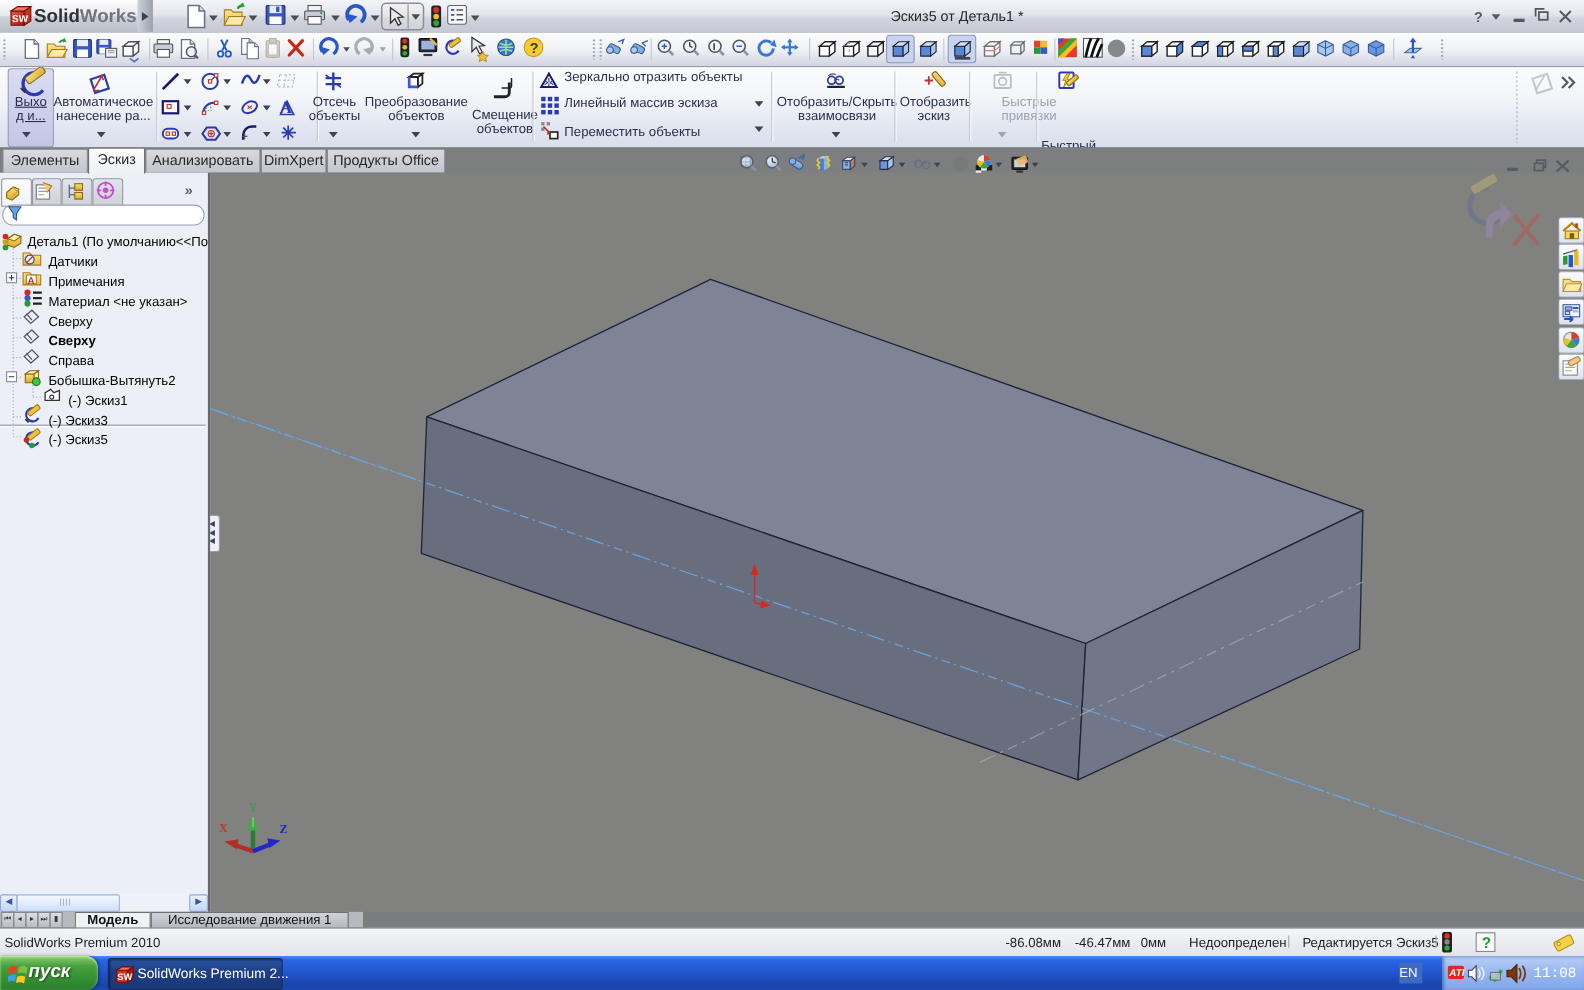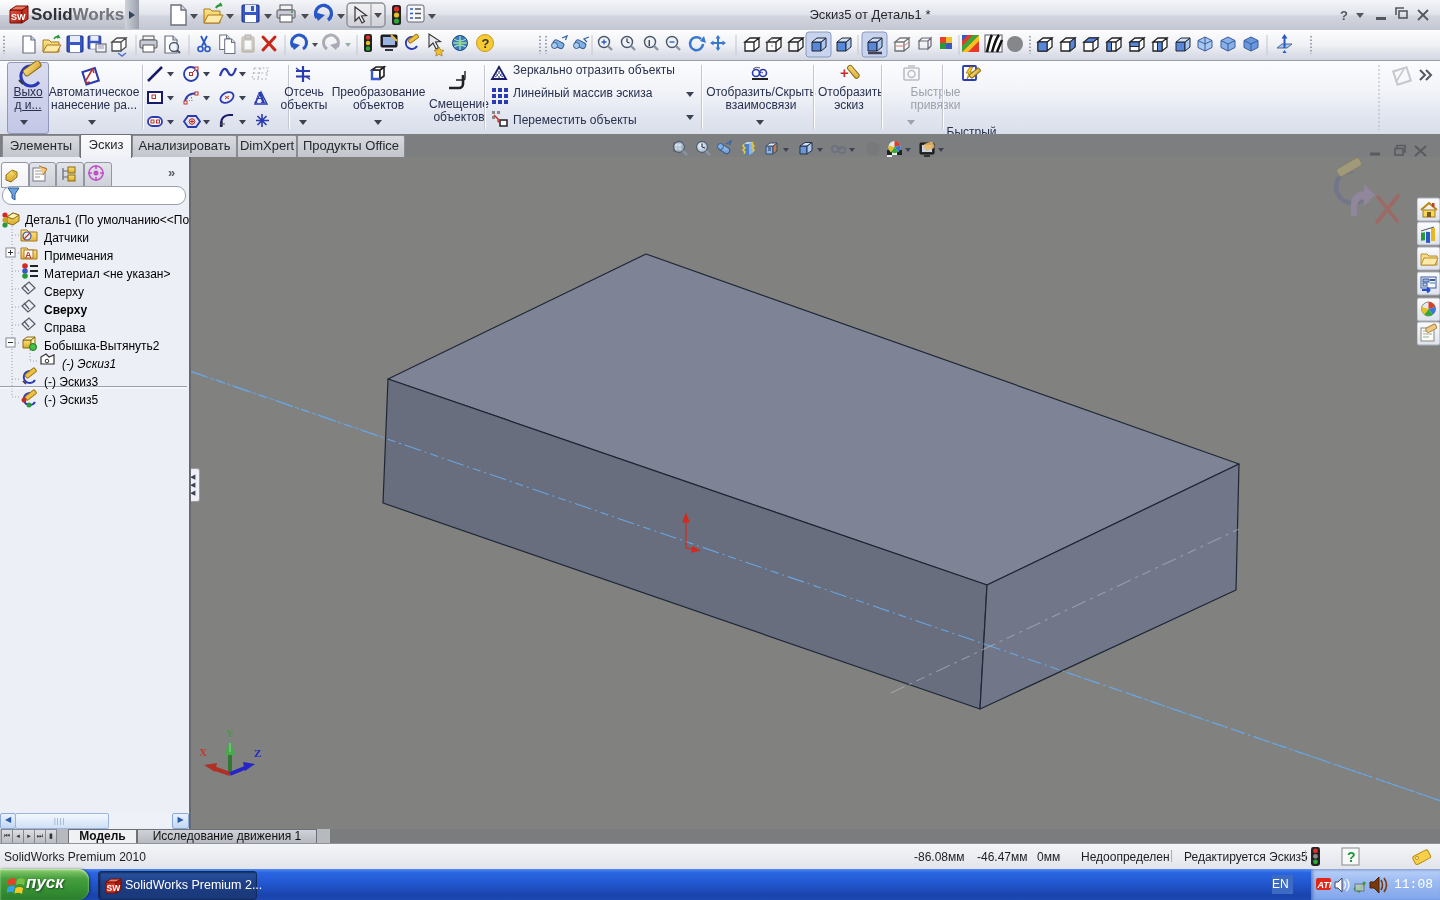--- a/index.html
+++ b/index.html
@@ -956,21 +956,21 @@
       </g>
   </svg>
   <div class="trow" style="left:25px;top:56px;">Деталь1  (По умолчанию&lt;&lt;По у</div>
   <div class="trow" style="left:44px;top:74px;">Датчики</div>
   <div class="trow" style="left:44px;top:92px;">Примечания</div>
   <div class="trow" style="left:44px;top:110px;">Материал &lt;не указан&gt;</div>
   <div class="trow" style="left:44px;top:128px;">Сверху</div>
   <div class="trow" style="left:44px;top:146px;font-weight:bold;">Сверху</div>
   <div class="trow" style="left:44px;top:164px;">Справа</div>
   <div class="trow" style="left:44px;top:182px;">Бобышка-Вытянуть2</div>
-  <div class="trow" style="left:62px;top:200px;font-style:italic;">(-) Эскиз1</div>
+  <div class="trow" style="left:62px;top:200px;">(-) Эскиз1</div>
   <div class="trow" style="left:44px;top:218px;">(-) Эскиз3</div>
   <div class="trow" style="left:44px;top:236px;">(-) Эскиз5</div>
 
   <div class="abs" style="left:0;top:656px;width:187px;height:14px;background:#eef2f8;">
     <div class="abs" style="left:0;top:0;width:14px;height:14px;background:linear-gradient(#eaf2fc,#c2d6f2);border:1px solid #8aa8d8;border-radius:2px;color:#2a5aaa;font-size:8px;text-align:center;line-height:12px;">◀</div>
     <div class="abs" style="left:15px;top:0;width:92px;height:14px;background:linear-gradient(#f4f8fe,#cfe0f6);border:1px solid #9ab4e0;border-radius:2px;">
         <span style="position:absolute;left:38px;top:3px;font-size:7px;color:#7a9ace;letter-spacing:1px;">||||</span>
       </div>
     <div class="abs" style="left:172px;top:0;width:15px;height:14px;background:linear-gradient(#eaf2fc,#c2d6f2);border:1px solid #8aa8d8;border-radius:2px;color:#2a5aaa;font-size:8px;text-align:center;line-height:12px;">▶</div>
   </div>

